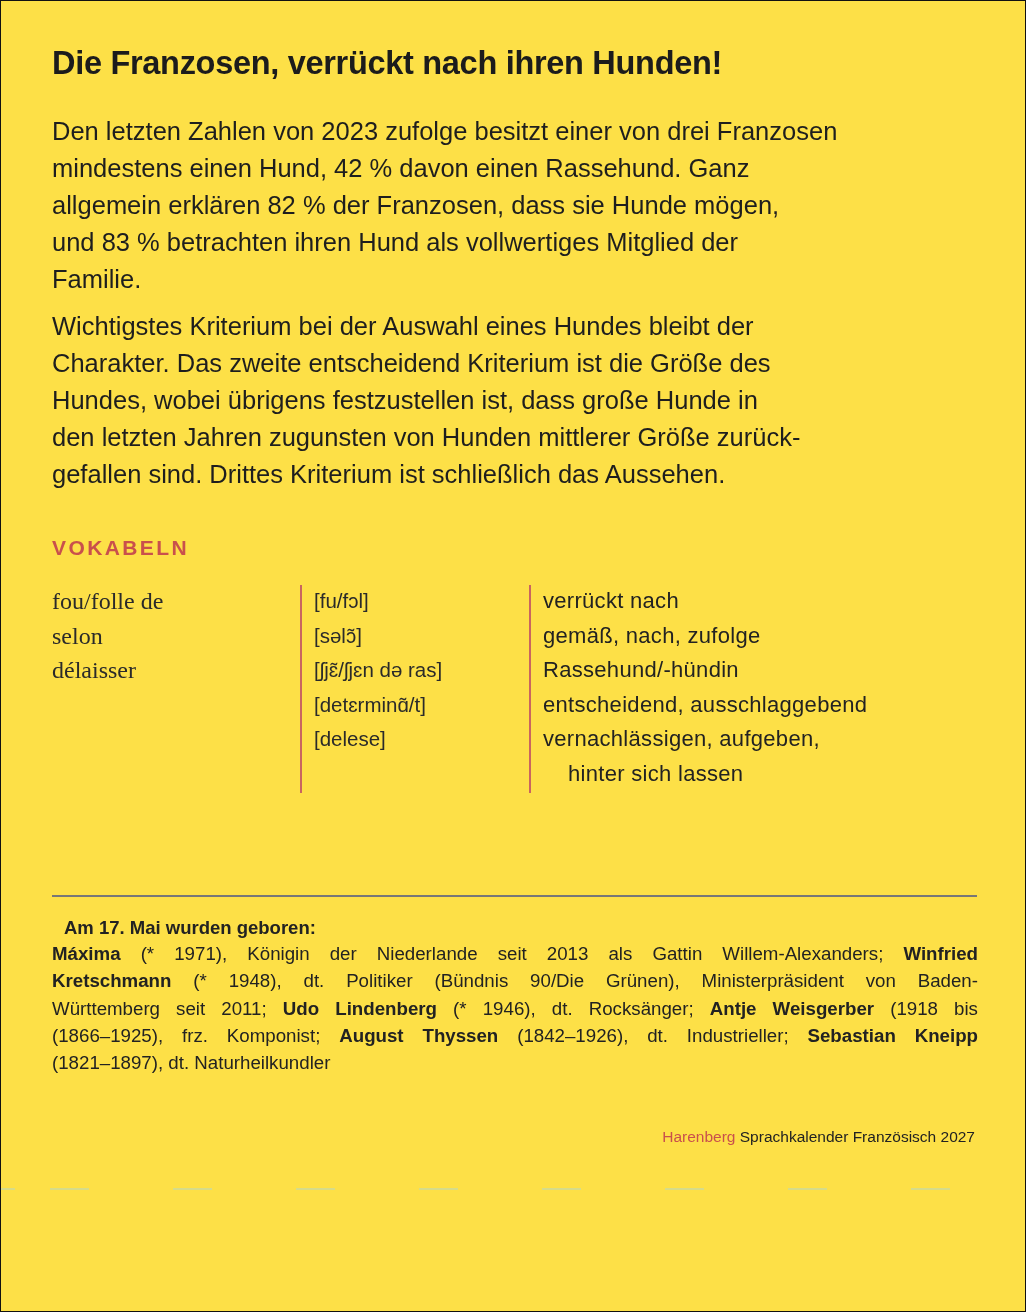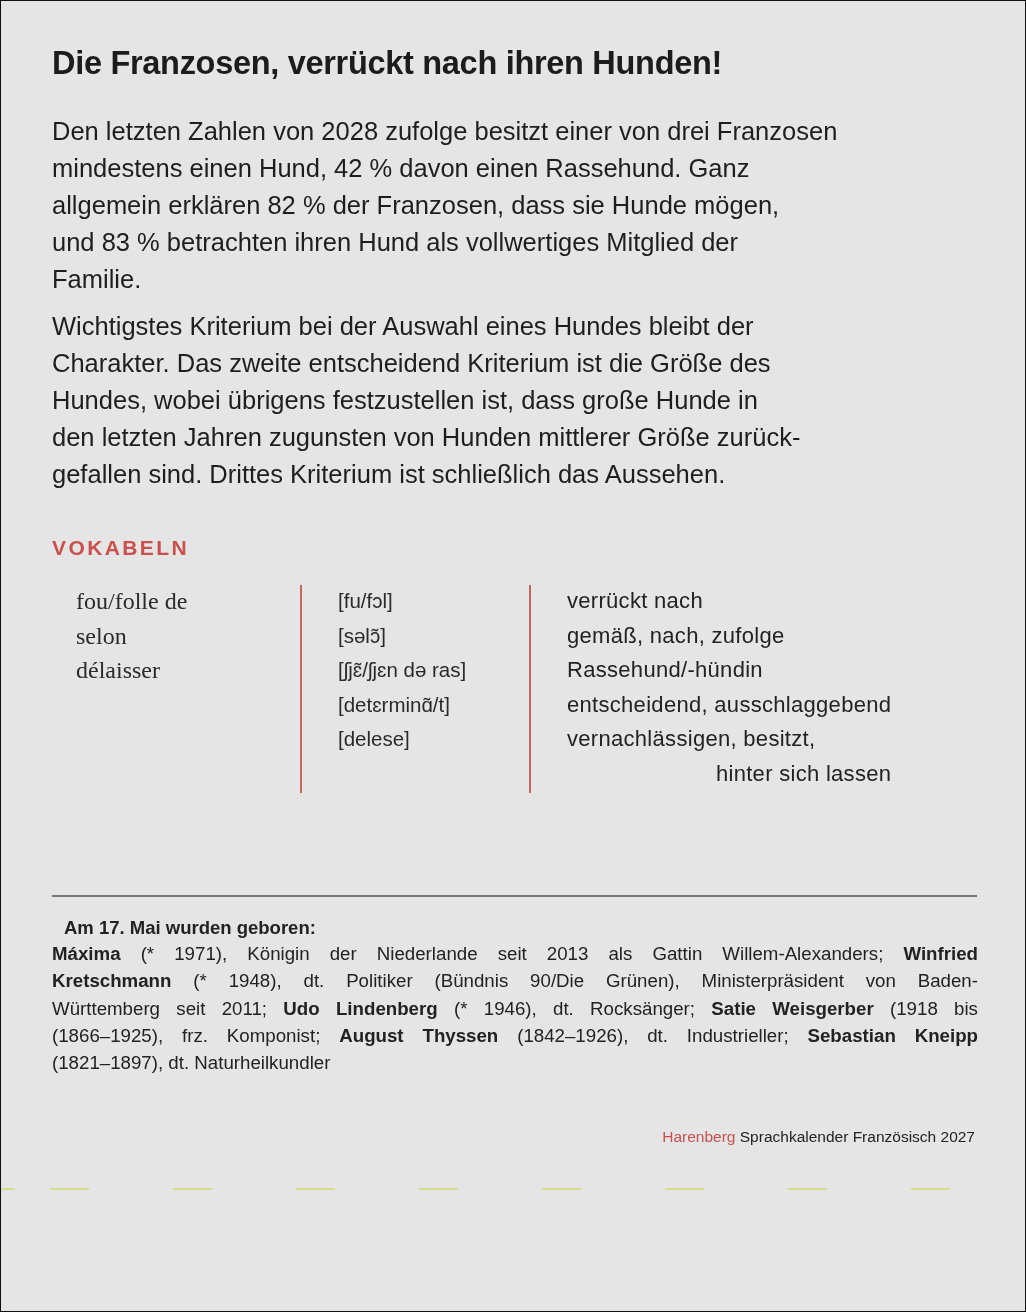--- a/index.html
+++ b/index.html
@@ -1,21 +1,21 @@
 <!DOCTYPE html>
 <html><head>
   <meta charset="utf-8">
   <style>
     html, body { margin: 0; padding: 0; background: #ffffff; }
     body { width: 1026px; height: 1312px; position: relative; overflow: hidden; }
     .page {
       position: absolute; left: 0; top: 0;
       width: 1024px; height: 1310px;
       border: 1px solid #111;
-      background: #e5e5e5;
+      background: #fde047;
     }
     .title {
       position: absolute; left: 51px; top: 44px;
       margin: 0;
       font-family: "Liberation Sans", sans-serif;
       font-weight: bold;
       font-size: 32.5px;
       color: #1c1c1c;
       letter-spacing: -0.3px;
       white-space: nowrap;
@@ -34,39 +34,39 @@
     .vocab-heading {
       position: absolute; left: 51px; top: 535px;
       font-family: "Liberation Sans", sans-serif;
       font-weight: bold;
       font-size: 21px;
       letter-spacing: 2.4px;
       color: #c9504c;
       margin: 0;
     }
     .vocab-col {
-      position: absolute; top: 583px; margin-left: 24px;
+      position: absolute; top: 583px;
     }
     .vocab-col .row { display: block; height: 34.5px; line-height: 34.5px; white-space: nowrap; }
     .col-fr {
       left: 51px;
       font-family: "Liberation Serif", serif;
       font-size: 24px; color: #2a2a2a;
     }
     .col-ipa {
       left: 313px;
       font-family: Liberation Sans, sans-serif;
       font-size: 20.5px; color: #2a2a2a;
     }
     .col-de {
       left: 542px;
       font-family: "Liberation Sans", sans-serif;
       font-size: 22px; color: #222; letter-spacing: 0.3px;
     }
-    .col-de .indent { padding-left: 25px; text-align: right; }
+    .col-de .indent { padding-left: 25px; }
     .divider-v {
       position: absolute; width: 2px; background: #c9655f;
       top: 584px; height: 208px;
     }
     #div1 { left: 299px; }
     #div2 { left: 528px; }
     .rule {
       position: absolute; left: 51px; top: 894px; width: 925px; height: 2px;
       background: #777;
     }
@@ -102,21 +102,21 @@
     }
   </style>
 </head>
 <body>
 
 <div class="page">
 
   <h1 class="title">Die Franzosen, verrückt nach ihren Hunden!</h1>
 
   <p class="body-text" id="p1">
-    <span class="line">Den letzten Zahlen von 2028 zufolge besitzt einer von drei Franzosen</span>
+    <span class="line">Den letzten Zahlen von 2023 zufolge besitzt einer von drei Franzosen</span>
     <span class="line">mindestens einen Hund, 42 % davon einen Rassehund. Ganz</span>
     <span class="line">allgemein erklären 82 % der Franzosen, dass sie Hunde mögen,</span>
     <span class="line">und 83 % betrachten ihren Hund als vollwertiges Mitglied der</span>
     <span class="line">Familie.</span>
   </p>
 
   <p class="body-text" id="p2">
     <span class="line">Wichtigstes Kriterium bei der Auswahl eines Hundes bleibt der</span>
     <span class="line">Charakter. Das zweite entscheidend Kriterium ist die Größe des</span>
     <span class="line">Hundes, wobei übrigens festzustellen ist, dass große Hunde in</span>
@@ -142,32 +142,32 @@
     <span class="row">[delese]</span>
   </div>
 
   <div class="divider-v" id="div2"></div>
 
   <div class="vocab-col col-de">
     <span class="row">verrückt nach</span>
     <span class="row">gemäß, nach, zufolge</span>
     <span class="row">Rassehund/-hündin</span>
     <span class="row">entscheidend, ausschlaggebend</span>
-    <span class="row">vernachlässigen, besitzt,</span>
+    <span class="row">vernachlässigen, aufgeben,</span>
     <span class="row indent">hinter sich lassen</span>
   </div>
 
   <div class="rule"></div>
 
   <h3 class="born-heading">Am 17. Mai wurden geboren:</h3>
 
   <div class="born-text" id="born-text">
       <span class="line"><b>Máxima</b><span> (* 1971), Königin der Niederlande seit 2013 als Gattin Willem-Alexanders; </span><b>Winfried</b></span>
       <span class="line"><b>Kretschmann</b><span> (* 1948), dt. Politiker (Bündnis 90/Die Grünen), Ministerpräsident von Baden-</span></span>
-      <span class="line"><span>Württemberg seit 2011; </span><b>Udo Lindenberg</b><span> (* 1946), dt. Rocksänger; </span><b>Satie Weisgerber</b><span> (1918 bis</span></span>
+      <span class="line"><span>Württemberg seit 2011; </span><b>Udo Lindenberg</b><span> (* 1946), dt. Rocksänger; </span><b>Antje Weisgerber</b><span> (1918 bis</span></span>
       <span class="line"><span>(1866–1925), frz. Komponist; </span><b>August Thyssen</b><span> (1842–1926), dt. Industrieller; </span><b>Sebastian Kneipp</b></span>
       <span class="line last"><span>(1821–1897), dt. Naturheilkundler</span></span>
     </div>
 
   <div class="footer">
     <span class="brand">Harenberg</span><span> Sprachkalender Französisch 2027</span>
   </div>
 
   <div class="cutline-start"></div>
   <div class="cutline"></div>

